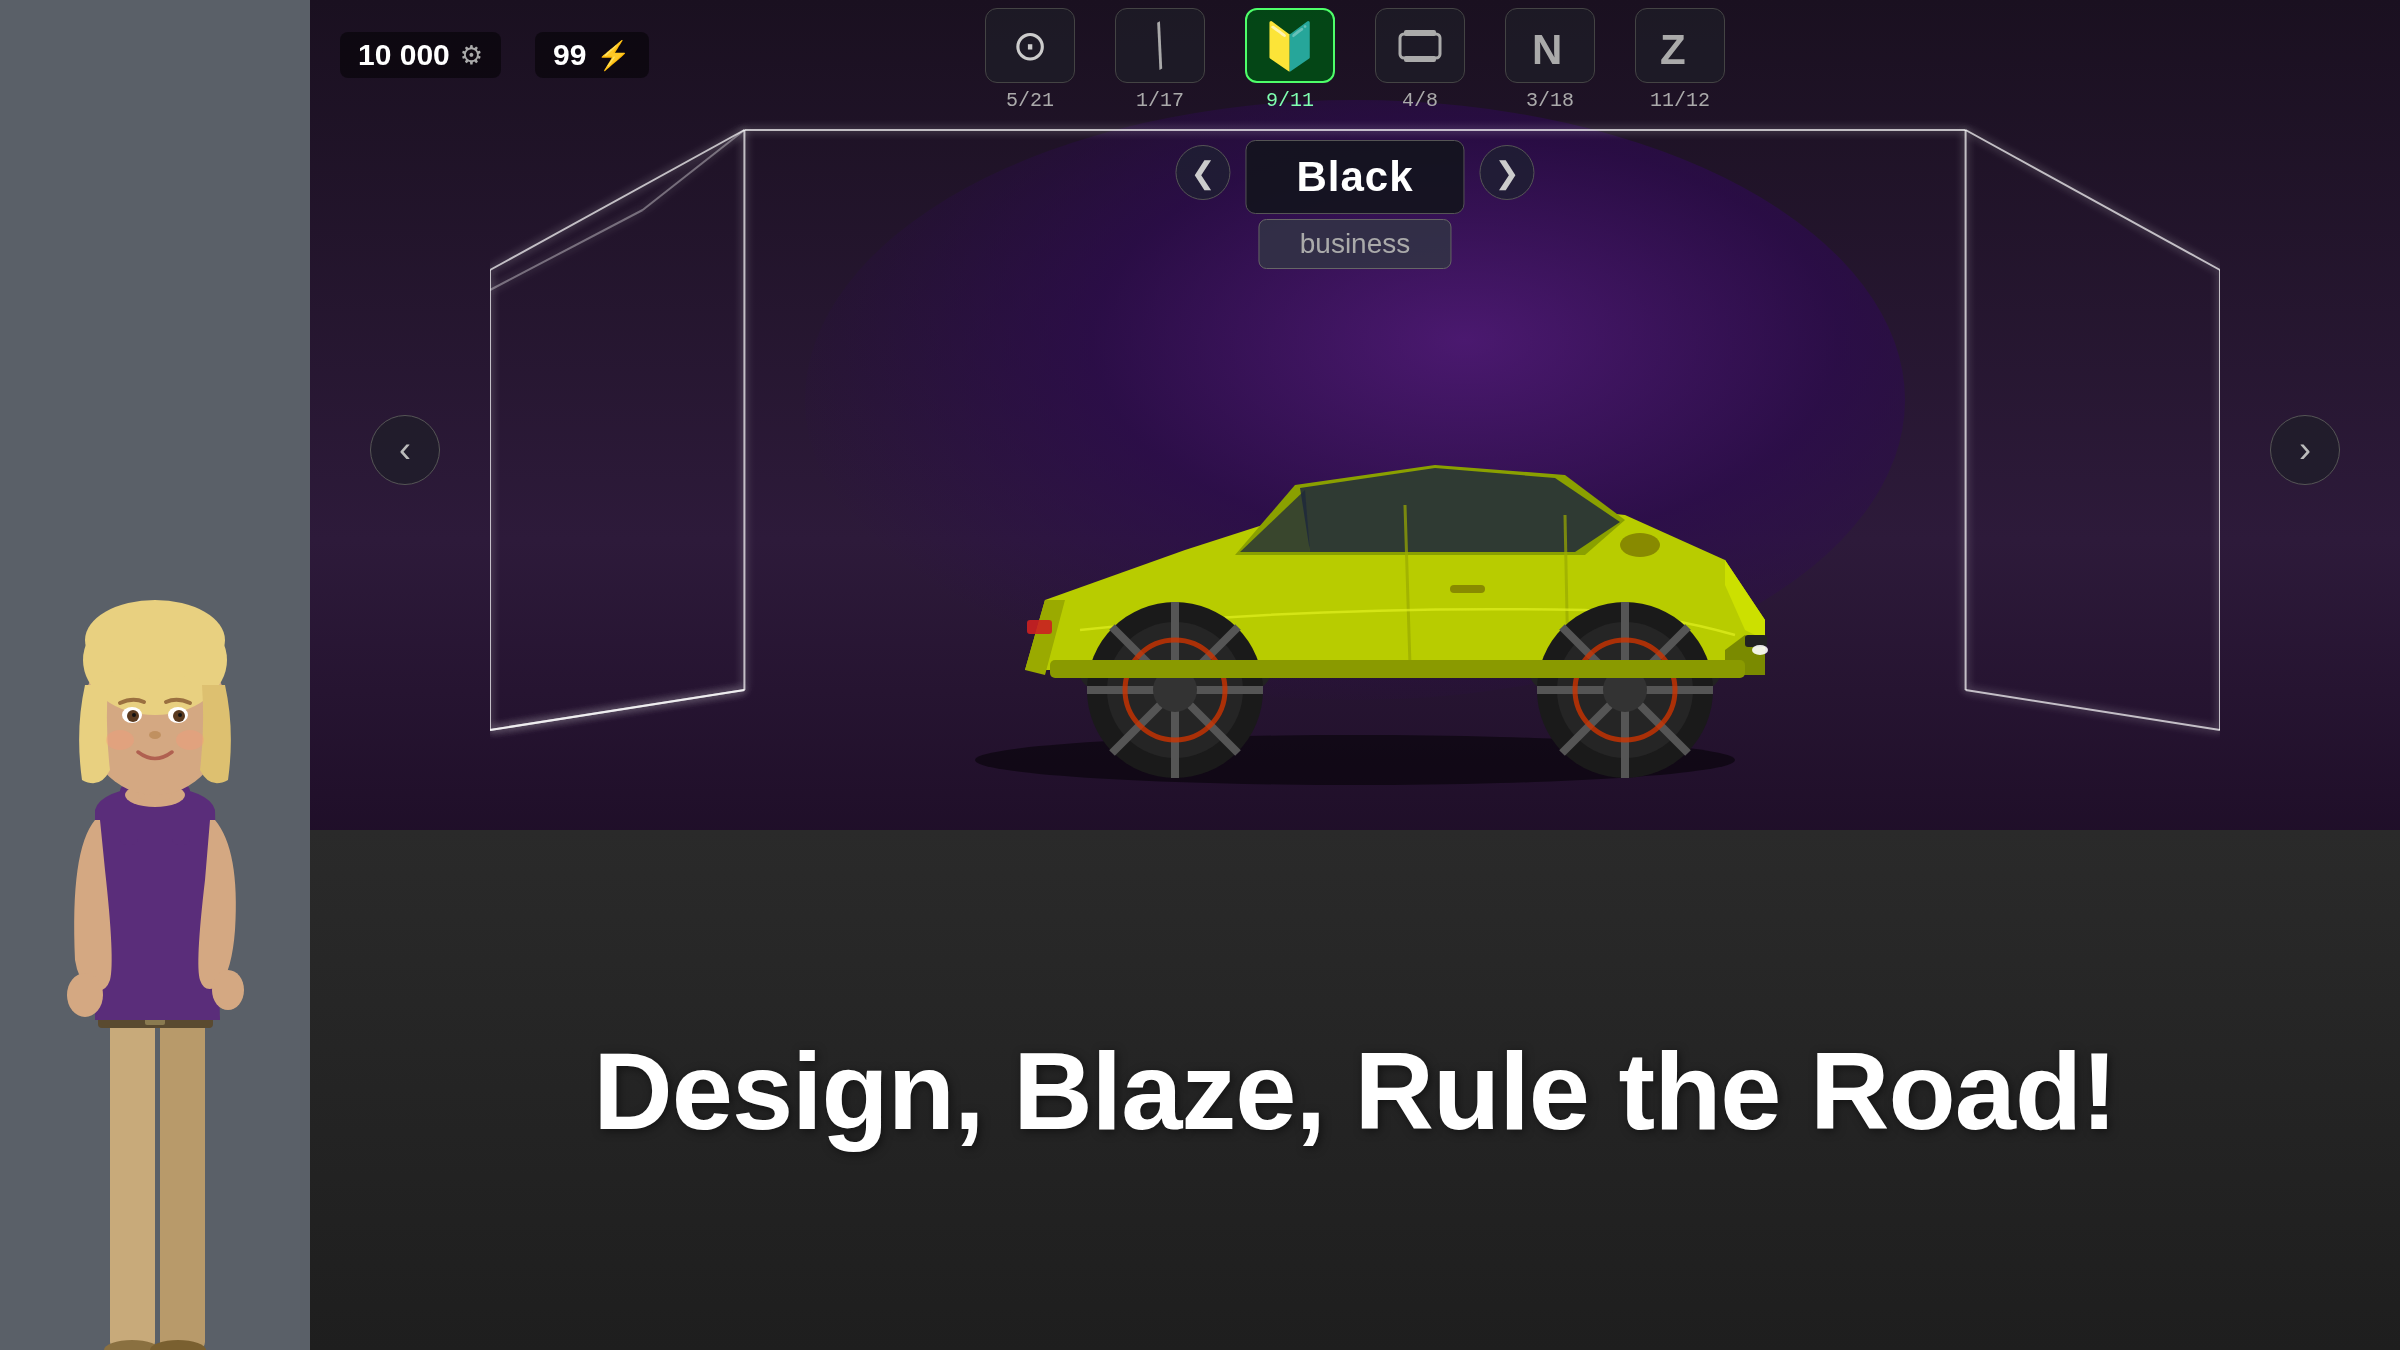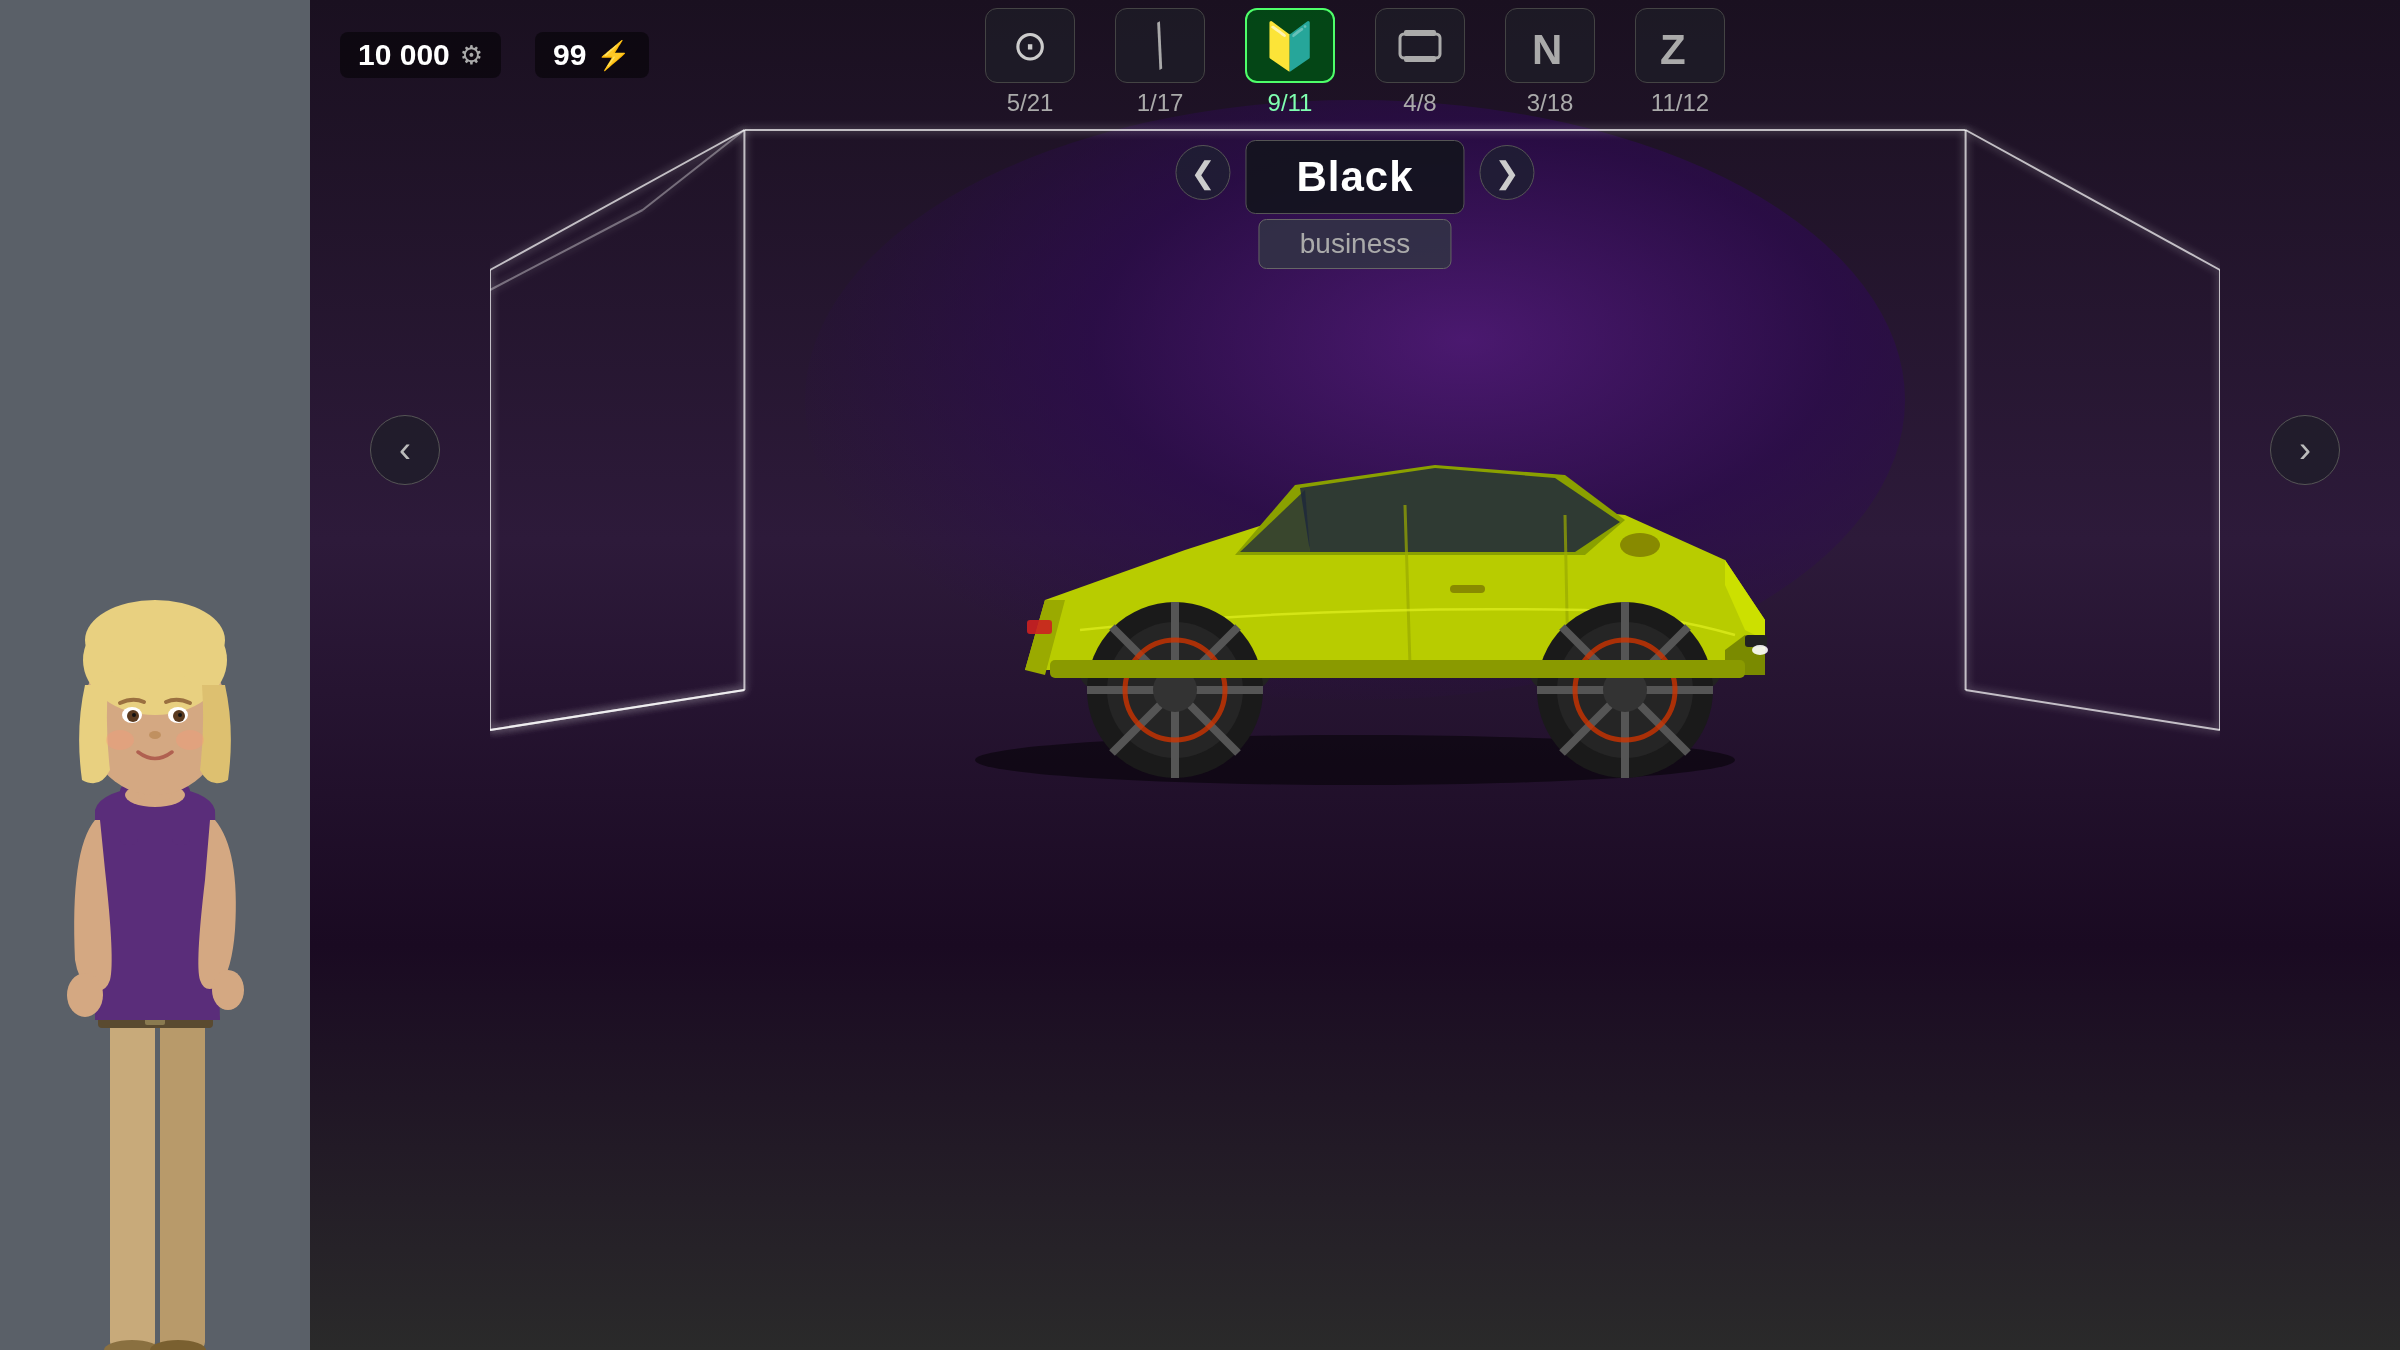--- a/index.html
+++ b/index.html
@@ -112,21 +112,22 @@
       color: #ccc;
       line-height: 1;
     }
 
     .cat-icon.active {
       color: #7fffb0;
     }
 
     .cat-count {
       color: #aaa;
-      font-size: 24px;
+      font-size: 20px;
+      font-family: Liberation Mono, monospace;
     }
 
     .cat-count.active {
       color: #7fffb0;
     }
 
     
     .currency-area {
       display: flex;
       gap: 34px;
@@ -580,14 +581,17 @@
 
     <div class="nav-arrow-left">
       <span>‹</span>
     </div>
 
     <div class="nav-arrow-right">
       <span>›</span>
     </div>
   </div>
 
+  <div class="bottom-section">
+    <div class="tagline">Design, Blaze, Rule the Road!</div>
+  </div>
 
 </div>
 
 </body></html>

